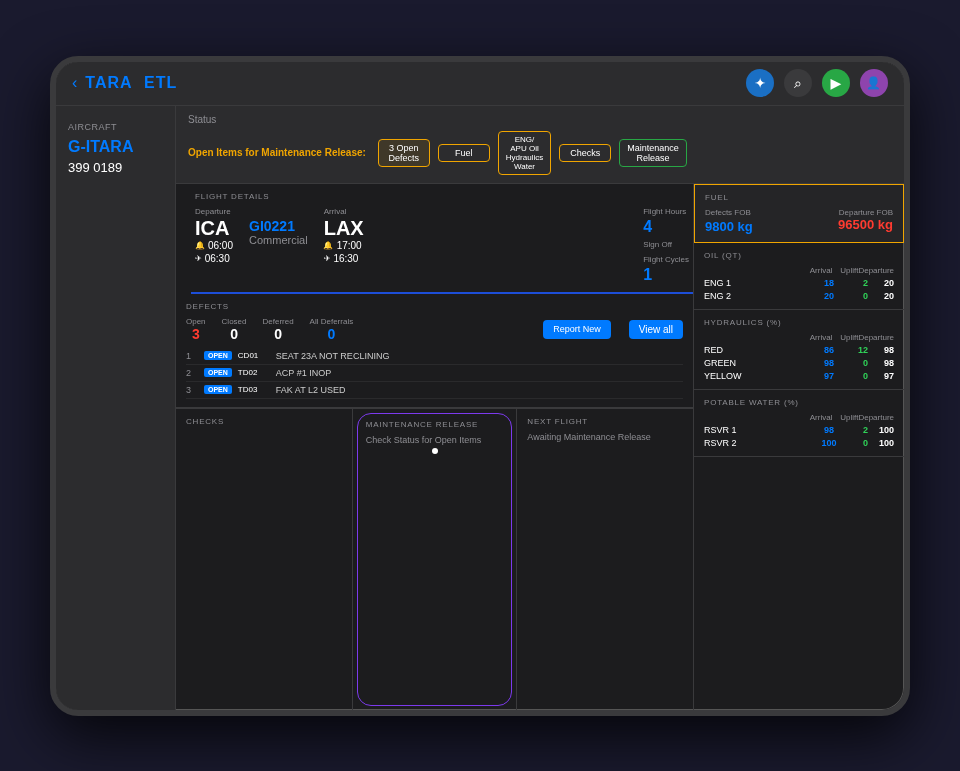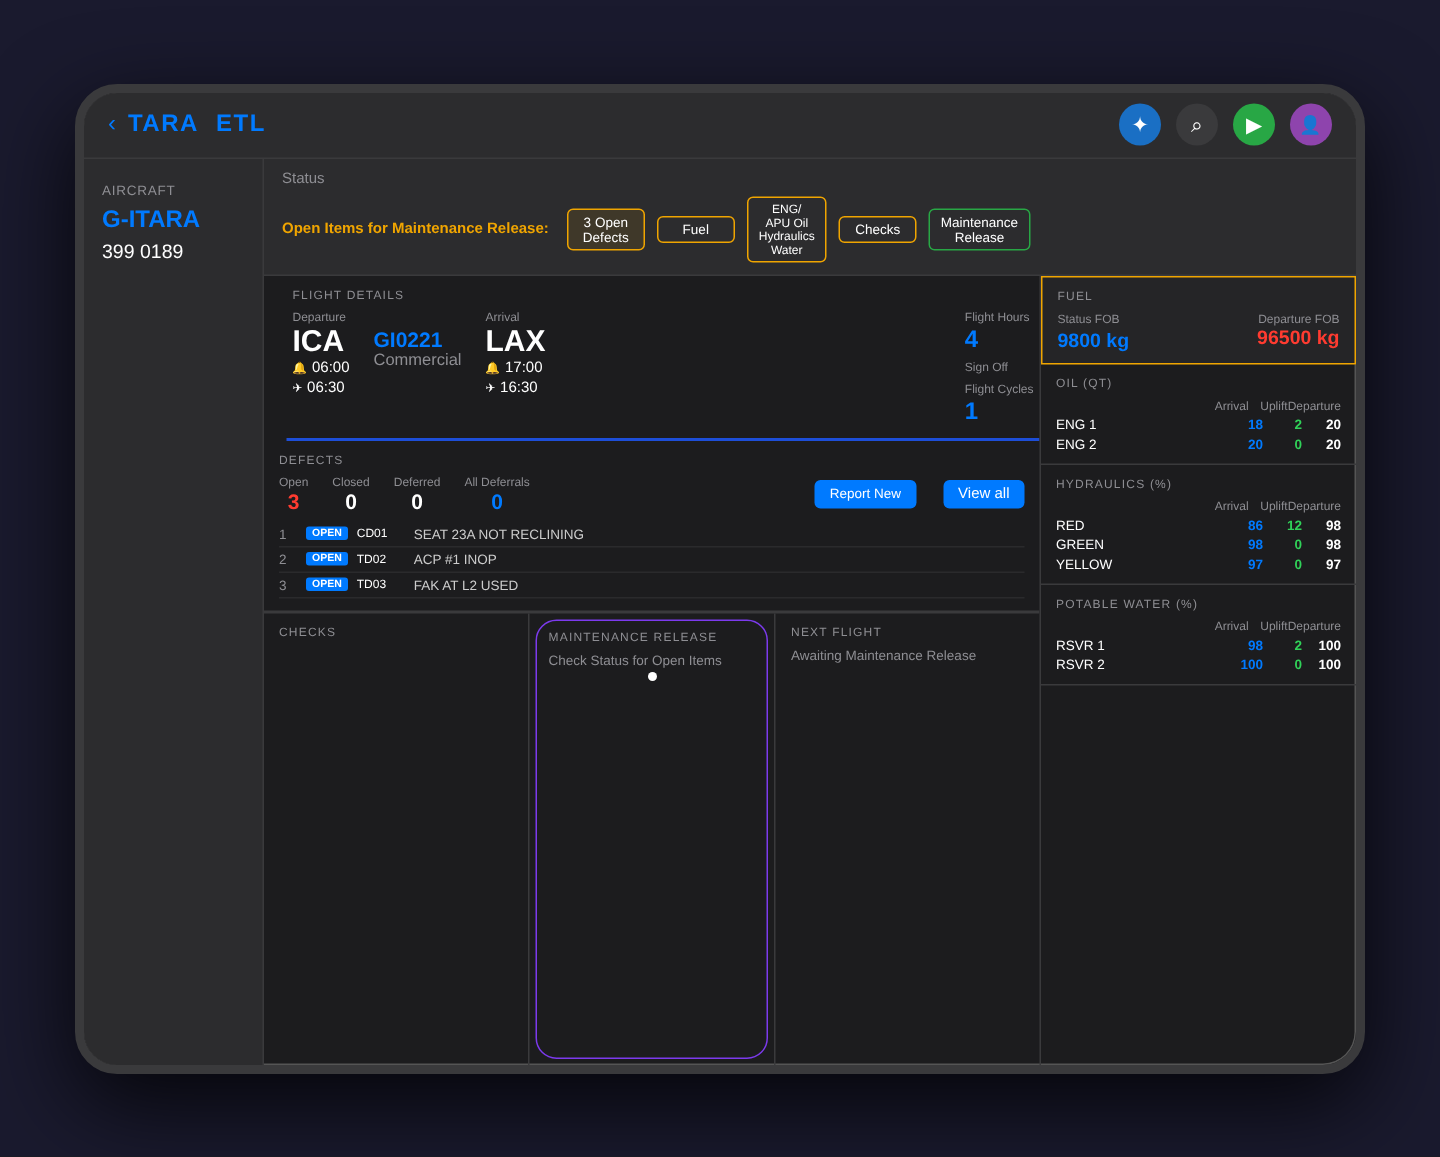--- a/index.html
+++ b/index.html
@@ -249,21 +249,21 @@
       margin-top: 4px;
     }
     .fuel-row { display: flex; justify-content: space-between; margin-top: 6px; }
     .fuel-col { display: flex; flex-direction: column; }
     .fuel-col-label { color: #8e8e93; font-size: 8px; }
     .fuel-value { color: #007aff; font-size: 13px; font-weight: 700; margin-top: 2px; }
 
     .oil-section { padding: 8px 10px; border-bottom: 1px solid #3a3a3c; }
     .oil-row { display: flex; justify-content: space-between; align-items: center; margin-top: 3px; }
     .oil-engine { color: #fff; font-size: 9px; flex: 1; }
-    .oil-val { font-size: 9px; font-weight: 600; text-align: right; min-width: 26px; }
+    .oil-val { font-size: 9px; font-weight: 600; text-align: center; min-width: 26px; }
     .oil-val.blue { color: #007aff; }
     .oil-val.green { color: #30d158; }
     .oil-val.white { color: #fff; }
 
     .hyd-section { padding: 8px 10px; border-bottom: 1px solid #3a3a3c; }
     .hyd-row { display: flex; justify-content: space-between; align-items: center; margin-top: 3px; }
     .hyd-name { color: #fff; font-size: 9px; flex: 1; }
 
     .water-section { padding: 8px 10px; border-bottom: 1px solid #3a3a3c; }
 
@@ -436,21 +436,21 @@
           </div>
 
         </div>
 
         <div class="right-col">
 
           <div style="border:1.5px solid #f0a500; margin:0; padding:8px 10px; background:#252527;">
             <div class="section-title">FUEL</div>
             <div class="fuel-row">
               <div class="fuel-col">
-                <div class="fuel-col-label">Status FOB</div>
+                <div class="fuel-col-label">Defects FOB</div>
                 <div class="fuel-value">9800 kg</div>
               </div>
               <div class="fuel-col" style="text-align:right;">
                 <div class="fuel-col-label">Departure FOB</div>
                 <div style="color:#ff3b30; font-size:13px; font-weight:700;">96500 kg</div>
               </div>
             </div>
           </div>
 
           <div class="oil-section">

